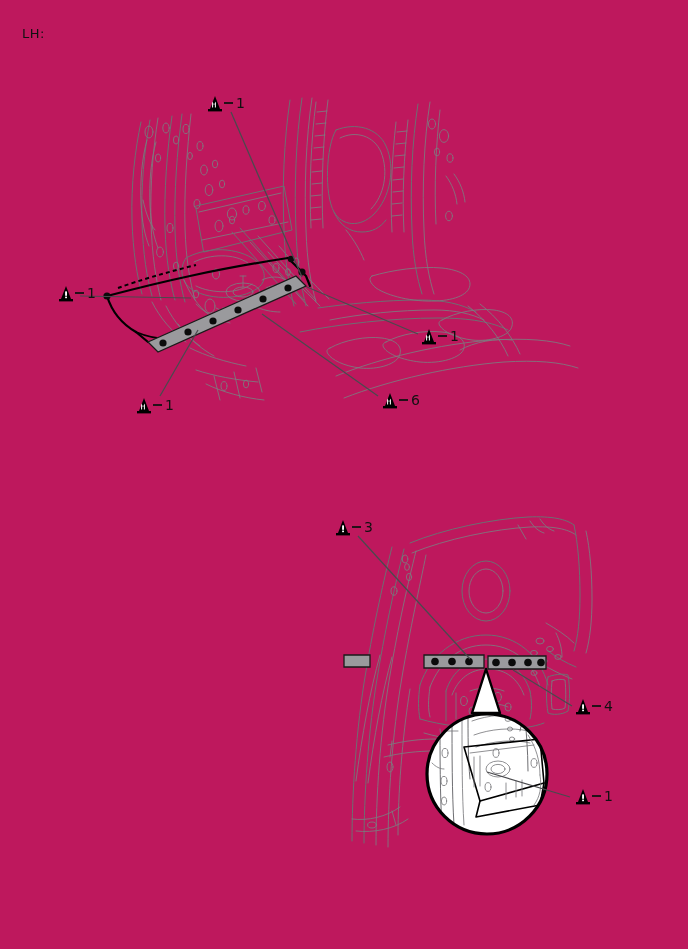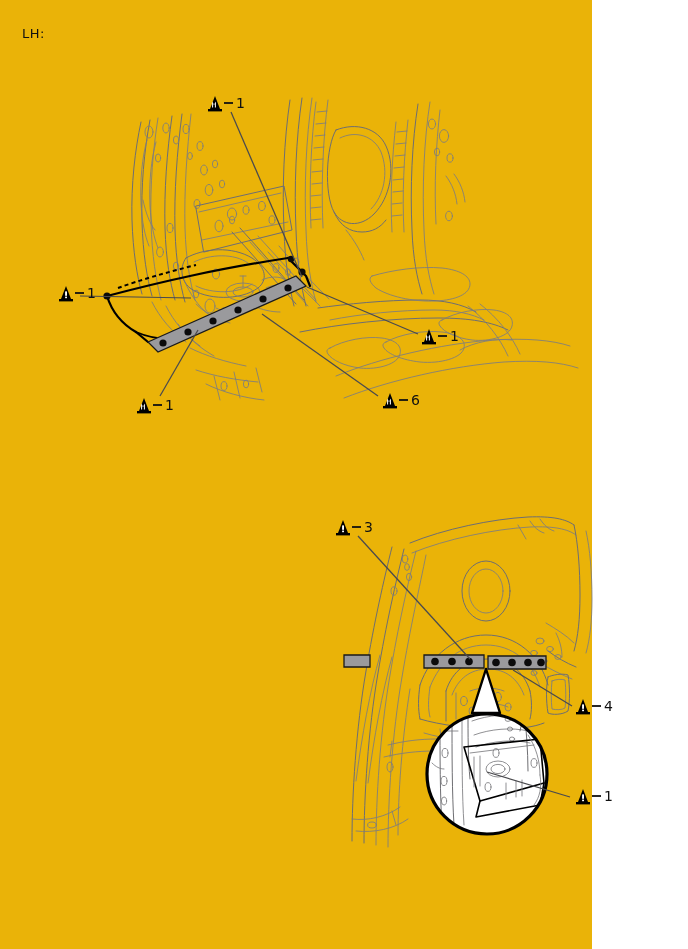--- a/index.html
+++ b/index.html
@@ -1,18 +1,18 @@
 <!DOCTYPE html>
 <html><head>
 <meta charset="utf-8">
 <style>
   html,body{margin:0;padding:0;background:#ffffff;}
   body{width:688px;height:949px;overflow:hidden;
        font-family:"DejaVu Sans","Liberation Sans",sans-serif;color:#000;}
-  .page{position:relative;width:592px;height:949px;background:#eab308;}
+  .page{position:relative;width:688px;height:949px;background:#be185d;}
   .section-label{position:absolute;font-size:13px;letter-spacing:.5px;color:#111;}
   svg{display:block;}
   .fig{position:absolute;}
   .lineart{fill:none;stroke:#6e6e72;stroke-width:1;stroke-linecap:round;stroke-linejoin:round;}
   .lineart-fine{fill:none;stroke:#7c7c80;stroke-width:.85;stroke-linecap:round;stroke-linejoin:round;}
   .bold{fill:none;stroke:#000;stroke-width:2.2;stroke-linecap:round;stroke-linejoin:round;}
   .bold-thin{fill:none;stroke:#000;stroke-width:1.6;stroke-linecap:round;stroke-linejoin:round;}
   .dashline{fill:none;stroke:#000;stroke-width:2;stroke-dasharray:4 3.2;stroke-linecap:butt;}
   .flange{fill:#9a9a9d;stroke:#1a1a1a;stroke-width:1.3;}
   .weld{fill:#0b0b0b;stroke:none;}

